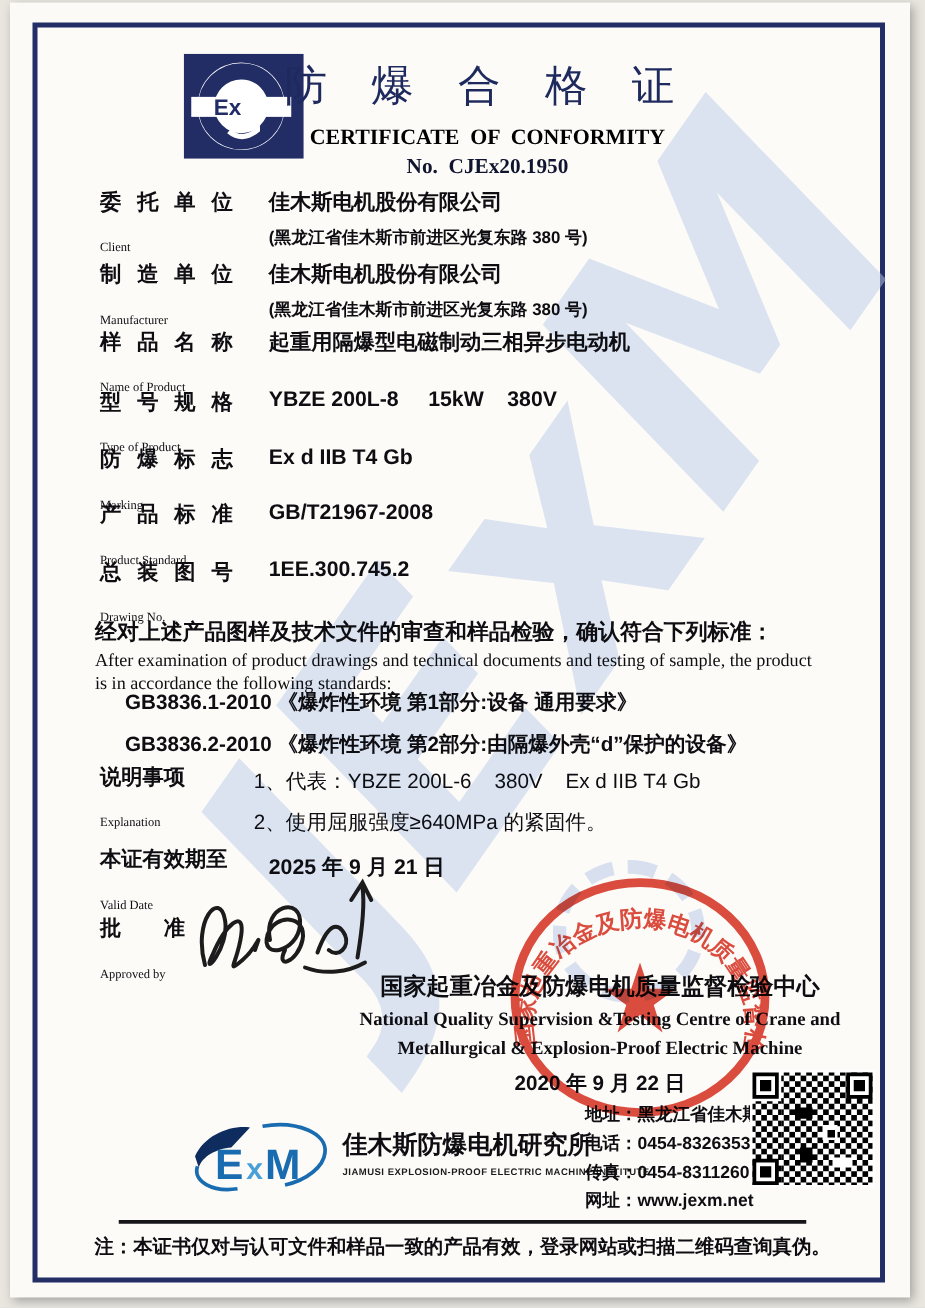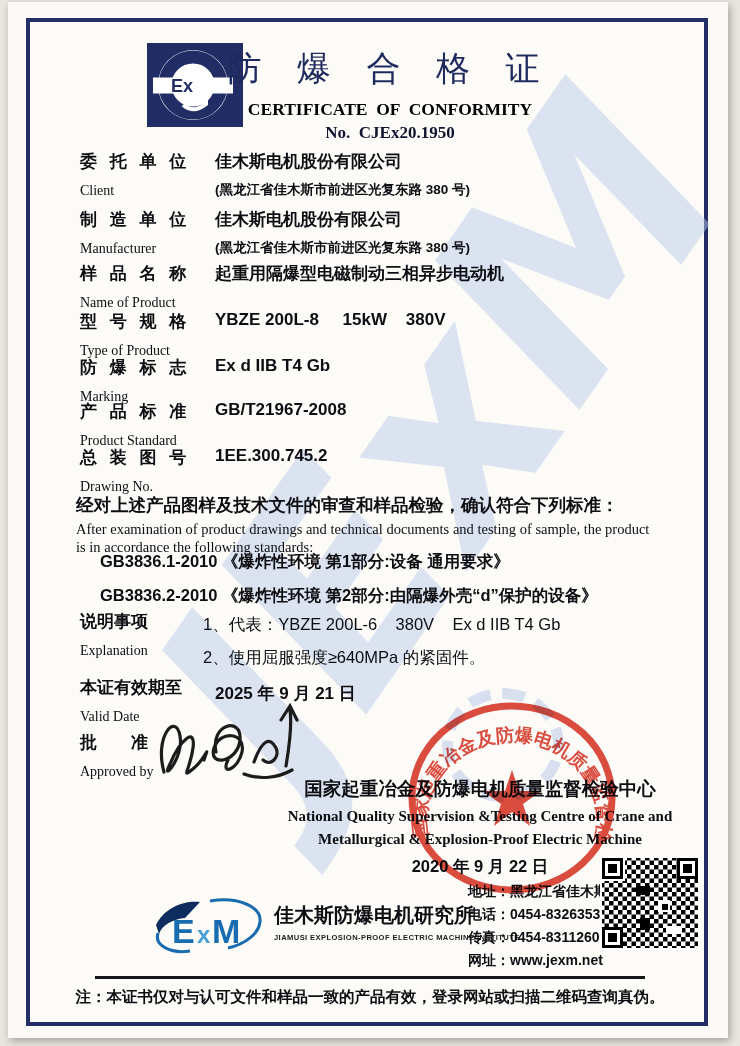--- a/index.html
+++ b/index.html
@@ -20,21 +20,21 @@
            border-radius:50%;z-index:1;}
   
   .title-block{left:225px;top:46px;width:330px;text-align:center;}
   .title-cn{font-size:34px;font-weight:normal;letter-spacing:13px;color:#1e2a5e;white-space:nowrap;}
   .title-en{font-family:"Liberation Serif",serif;font-weight:bold;font-size:17.5px;color:#000000;
             margin-top:7px;white-space:pre-wrap;}
   .cert-no{font-family:"Liberation Serif",serif;font-weight:bold;font-size:17px;color:#10142e;
            margin-top:3px;white-space:pre-wrap;}
   
   .cn-label{font-weight:bold;font-size:17px;letter-spacing:4px;white-space:nowrap;}
-  .en-label{font-family:"Liberation Serif",serif;font-size:14px;margin-top:10px;letter-spacing:0;}
+  .en-label{font-family:"Liberation Serif",serif;font-size:10px;margin-top:20px;letter-spacing:0;}
   .val{font-weight:bold;font-size:17px;white-space:pre-wrap;}
   .addr{font-weight:bold;font-size:13.5px;margin-top:8px;}
   .stmt-cn{font-weight:bold;font-size:17.5px;white-space:nowrap;}
   .stmt-en{font-family:"Liberation Serif",serif;font-size:14.5px;line-height:1.25;margin-top:3px;}
   .std{font-weight:600;font-size:16.5px;white-space:pre-wrap;}
   .expl-item{font-weight:normal;font-size:16.5px;white-space:pre-wrap;}
   
   .issuer{left:250px;top:776px;width:460px;text-align:center;}
   .issuer-cn{font-size:18.5px;font-weight:bold;white-space:nowrap;}
   .issuer-en{font-family:"Liberation Serif",serif;font-weight:bold;font-size:15px;line-height:1.5;margin-top:4px;}

